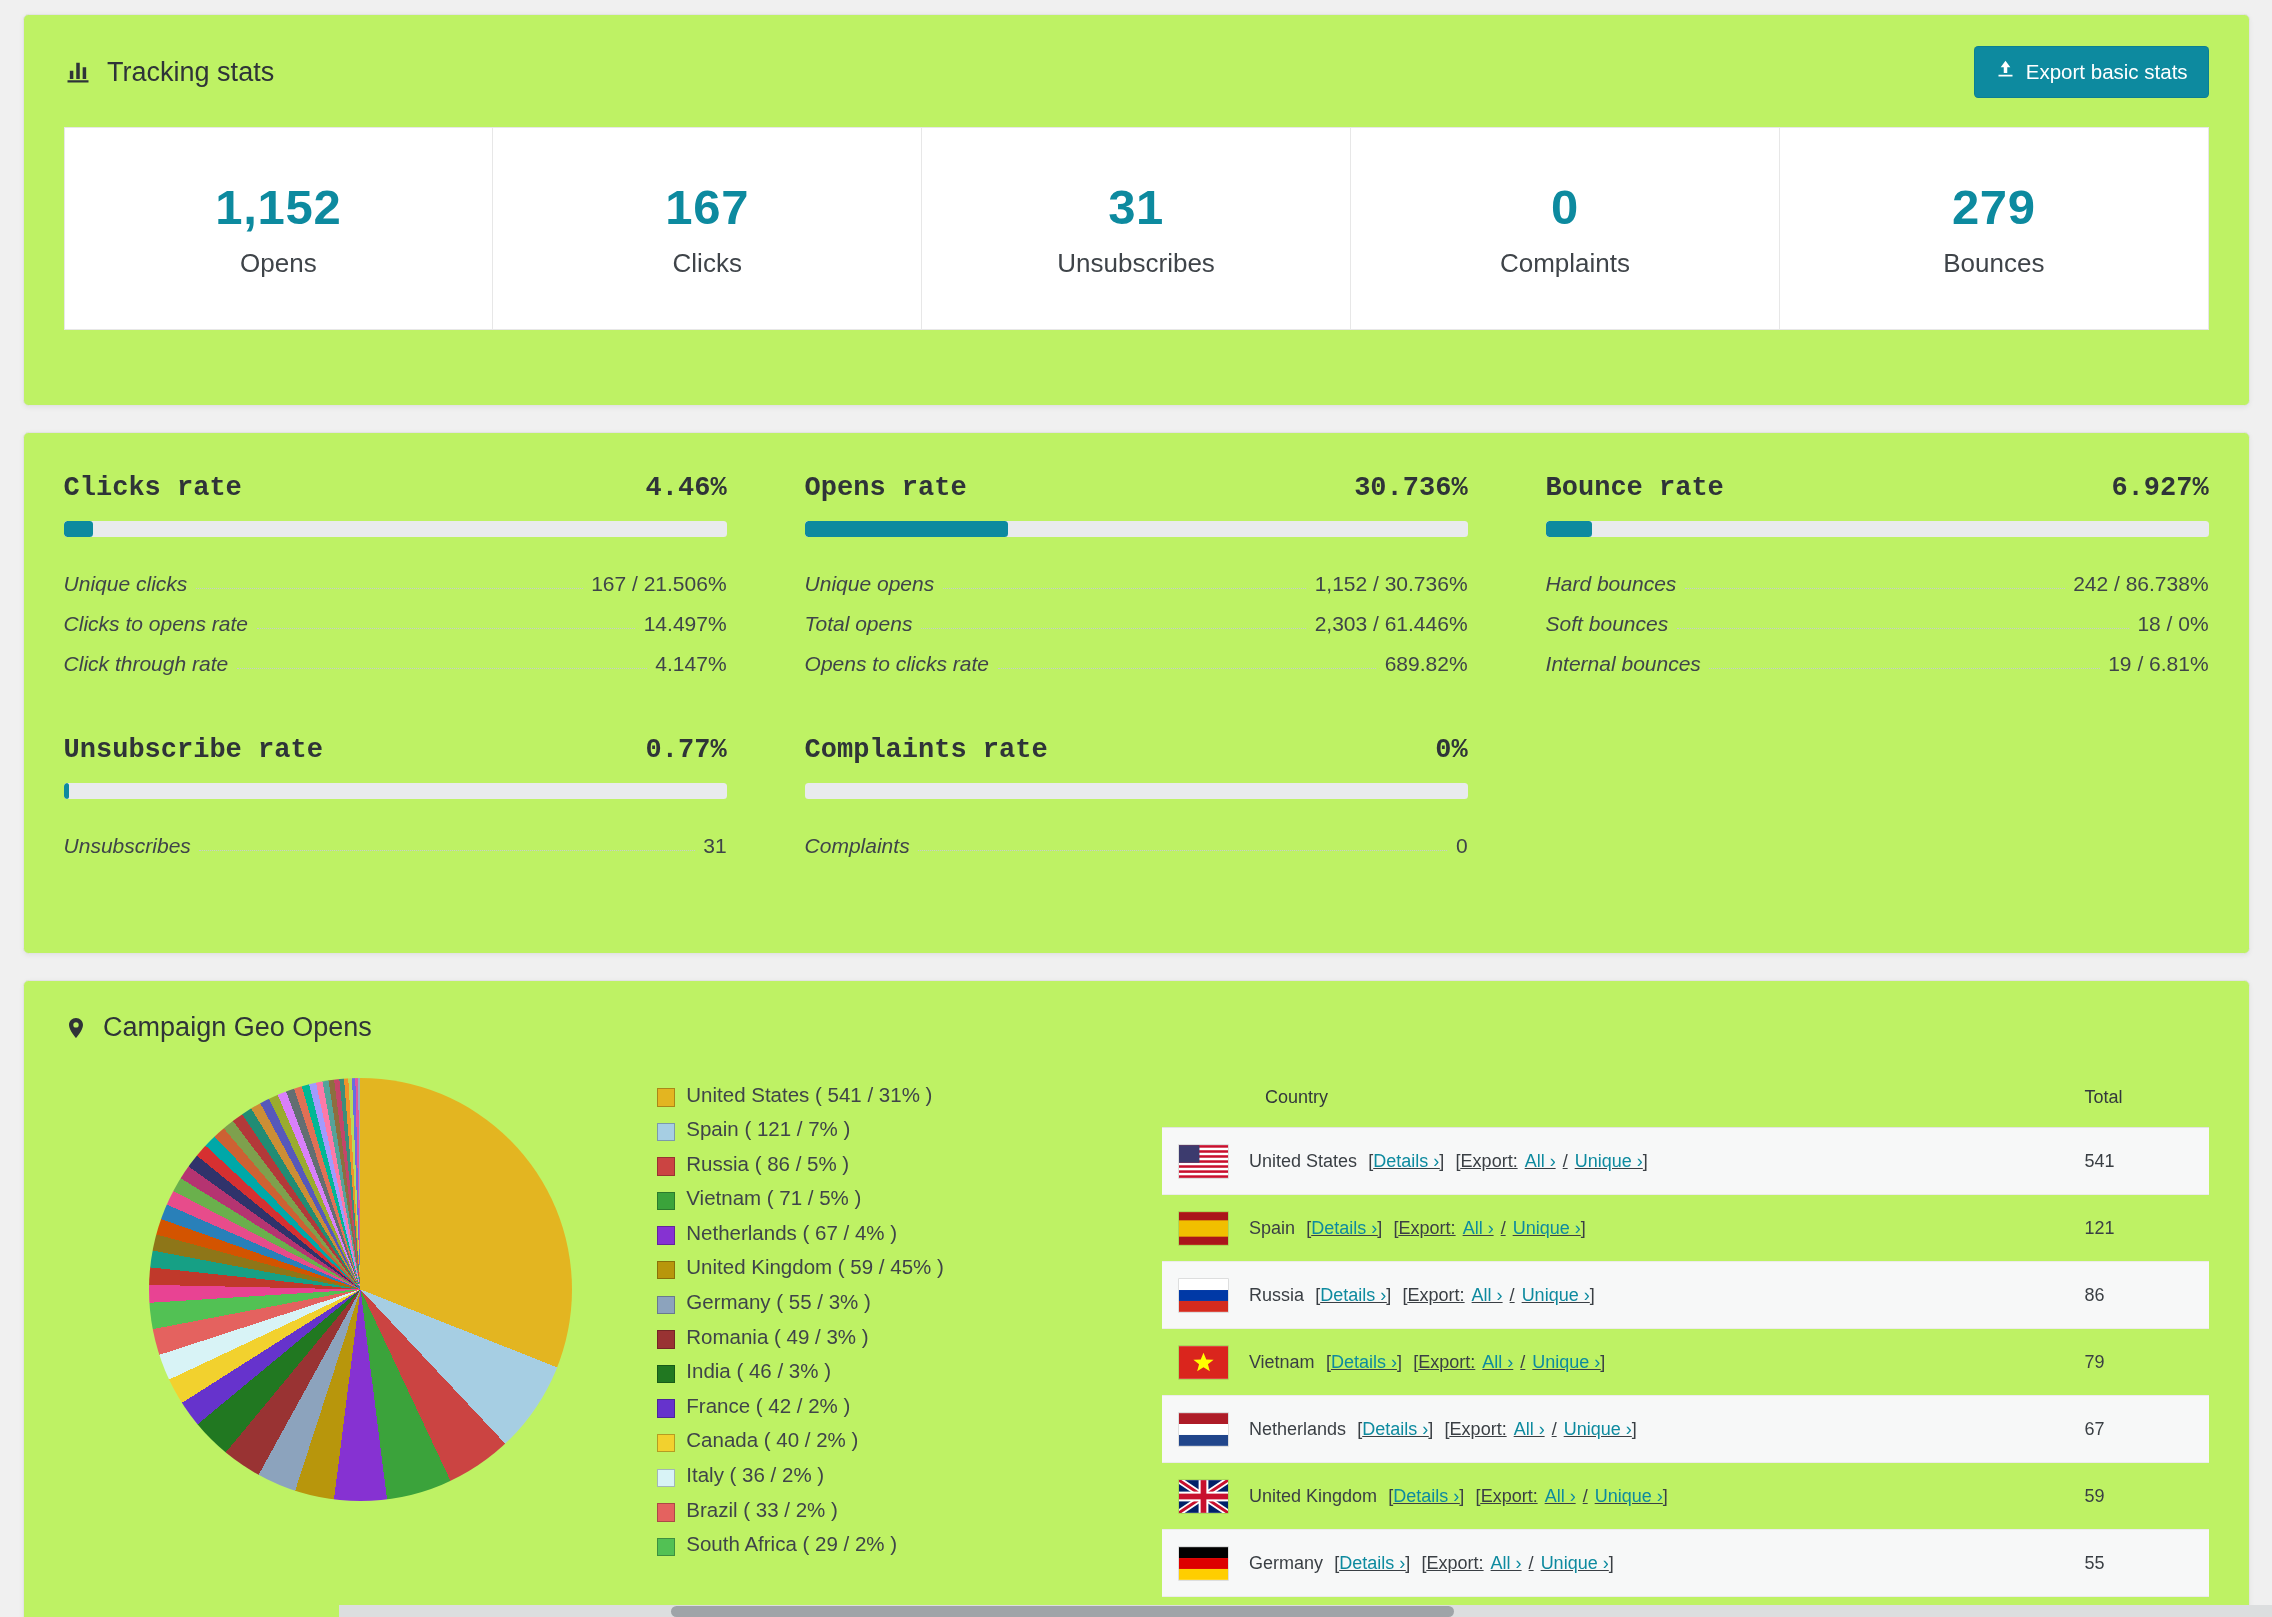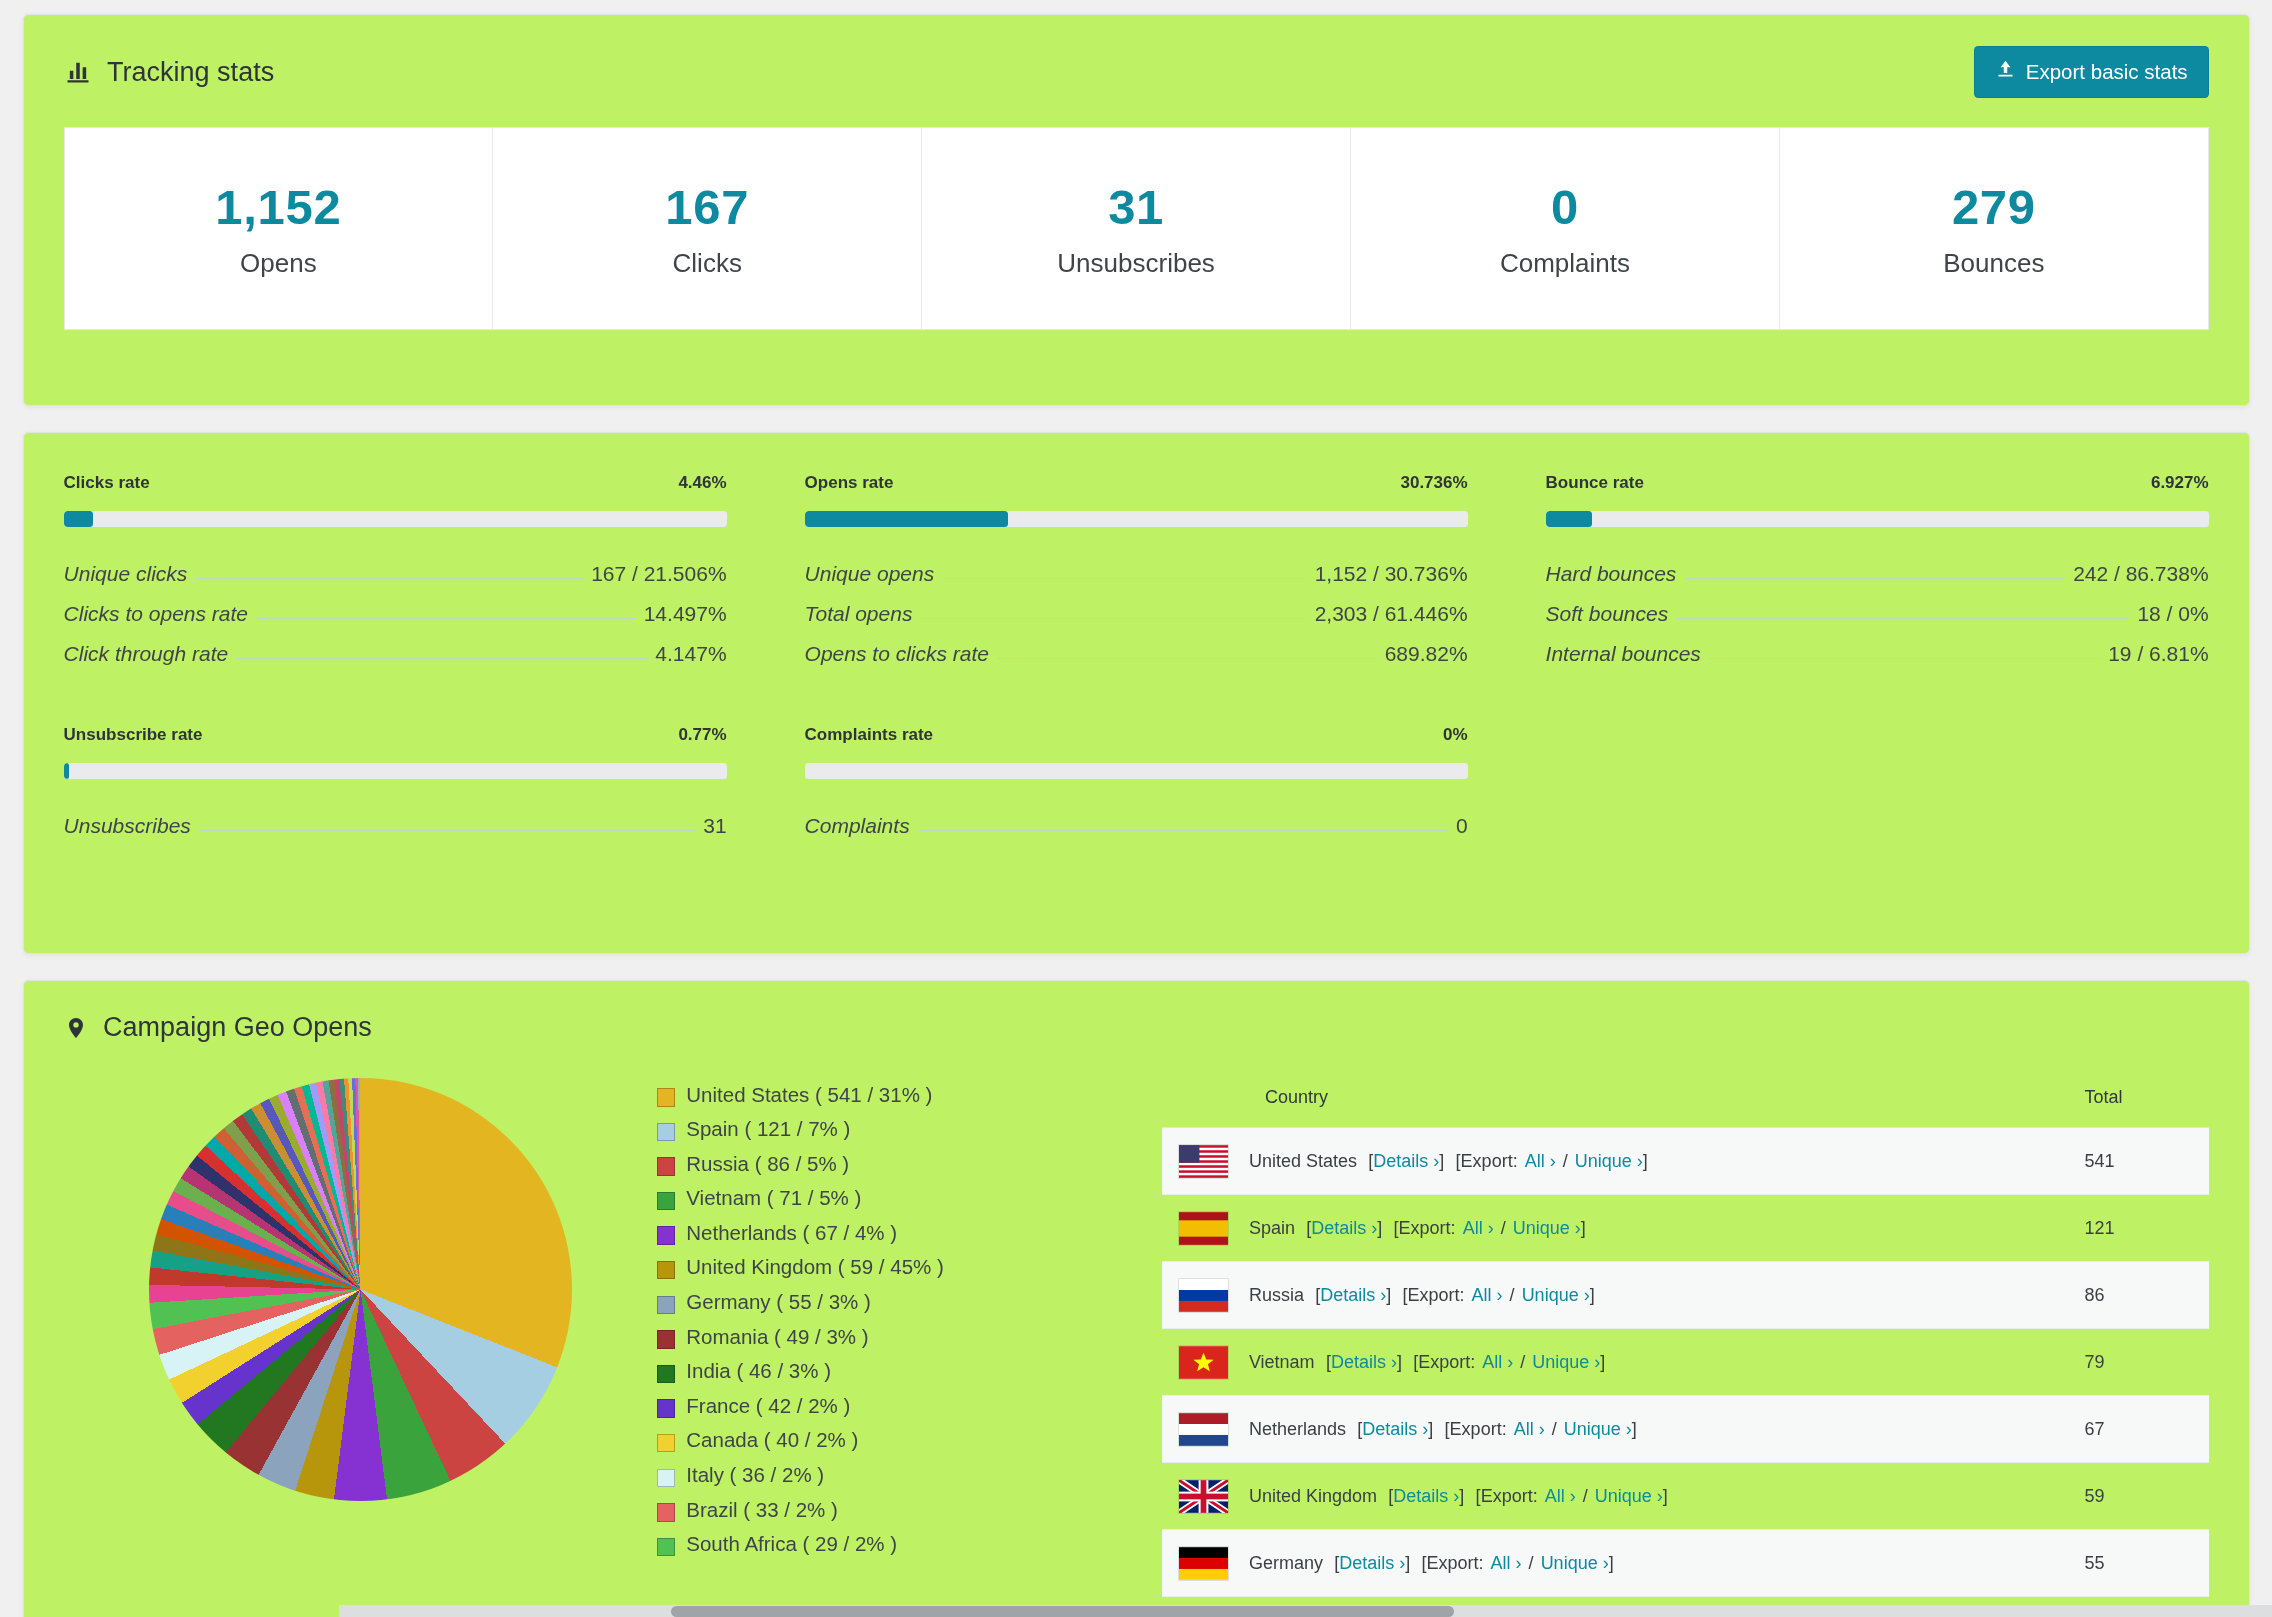--- a/index.html
+++ b/index.html
@@ -43,21 +43,21 @@
   .stat-value { font-size: 49px; font-weight: bold; color: var(--accent); letter-spacing: 0.7px; }
   .stat-label { font-size: 26px; color: #3f4449; margin-top: 12.7px; }
 
   
   #rates-grid {
     display: grid; grid-template-columns: repeat(3, 1fr);
     column-gap: 78px; row-gap: 59px;
     padding: 40px 40px 0;
   }
   .rate-head { display: flex; justify-content: space-between; align-items: baseline;
-               font-weight: bold; font-size: 17px; color: #2f3438; }
+               font-weight: bold; font-size: 27px; color: #2f3438; font-family: Liberation Mono, monospace; }
   .bar { margin-top: 18.4px; height: 16px; background: #e9ebed; border-radius: 3.5px; overflow: hidden; }
   .bar-fill { height: 100%; background: var(--accent); border-radius: 3.5px; width: 0; }
   .rate-rows { margin-top: 18.4px; }
   .rrow { display: flex; align-items: flex-end; height: 40px; font-size: 21px; color: #3f4449; }
   .rrow .lbl { white-space: nowrap; font-style: italic; }
   .rrow .leader { flex: 1; margin: 0 8.5px 6.4px; border-bottom: 1.4px dotted #c6cbd0; }
   .rrow .val { white-space: nowrap; }
 
   
   .geo-content { display: flex; margin-top: 24px; padding: 0 40px; }
@@ -74,21 +74,21 @@
   .gt-head .c1 { flex: 1; padding-left: 103px; }
   .gt-head .c2 { width: 124px; }
   .gt-row { display: flex; align-items: center; height: 67px; border-bottom: 0.7px solid #ececec; color: #3a3f44; }
   .gt-body .gt-row:nth-child(odd) { background: #f7f8f8; }
   .gt-row .c1 { flex: 1; display: flex; align-items: center; padding-left: 17px; }
   .gt-row .c2 { width: 124px; }
   .flag { width: 49px; height: 33px; margin-right: 21px; flex: none;
           box-shadow: 0 0 0 0.7px rgba(0,0,0,0.15); background: #fff; }
   .flag svg { display: block; width: 100%; height: 100%; }
   .nm { margin-right: 11.3px; white-space: nowrap; }
-  .seg { margin-right: 11.3px; white-space: nowrap; }
+  .seg { margin-right: 11.3px; white-space: nowrap; text-decoration: underline; }
   .seg .sp { margin-right: 7px; }
   a.tlink { color: var(--accent); text-decoration: none; }
 
   
   .hscroll-track { position: absolute; left: 339px; right: 0; bottom: 0; height: 12.7px;
                    background: #dcdedf; }
   .hscroll-thumb { position: absolute; left: 332px; top: 0.7px; width: 783px; height: 11.3px;
                    background: #9fa4a8; border-radius: 5.6px; }
 </style>
 </head>

